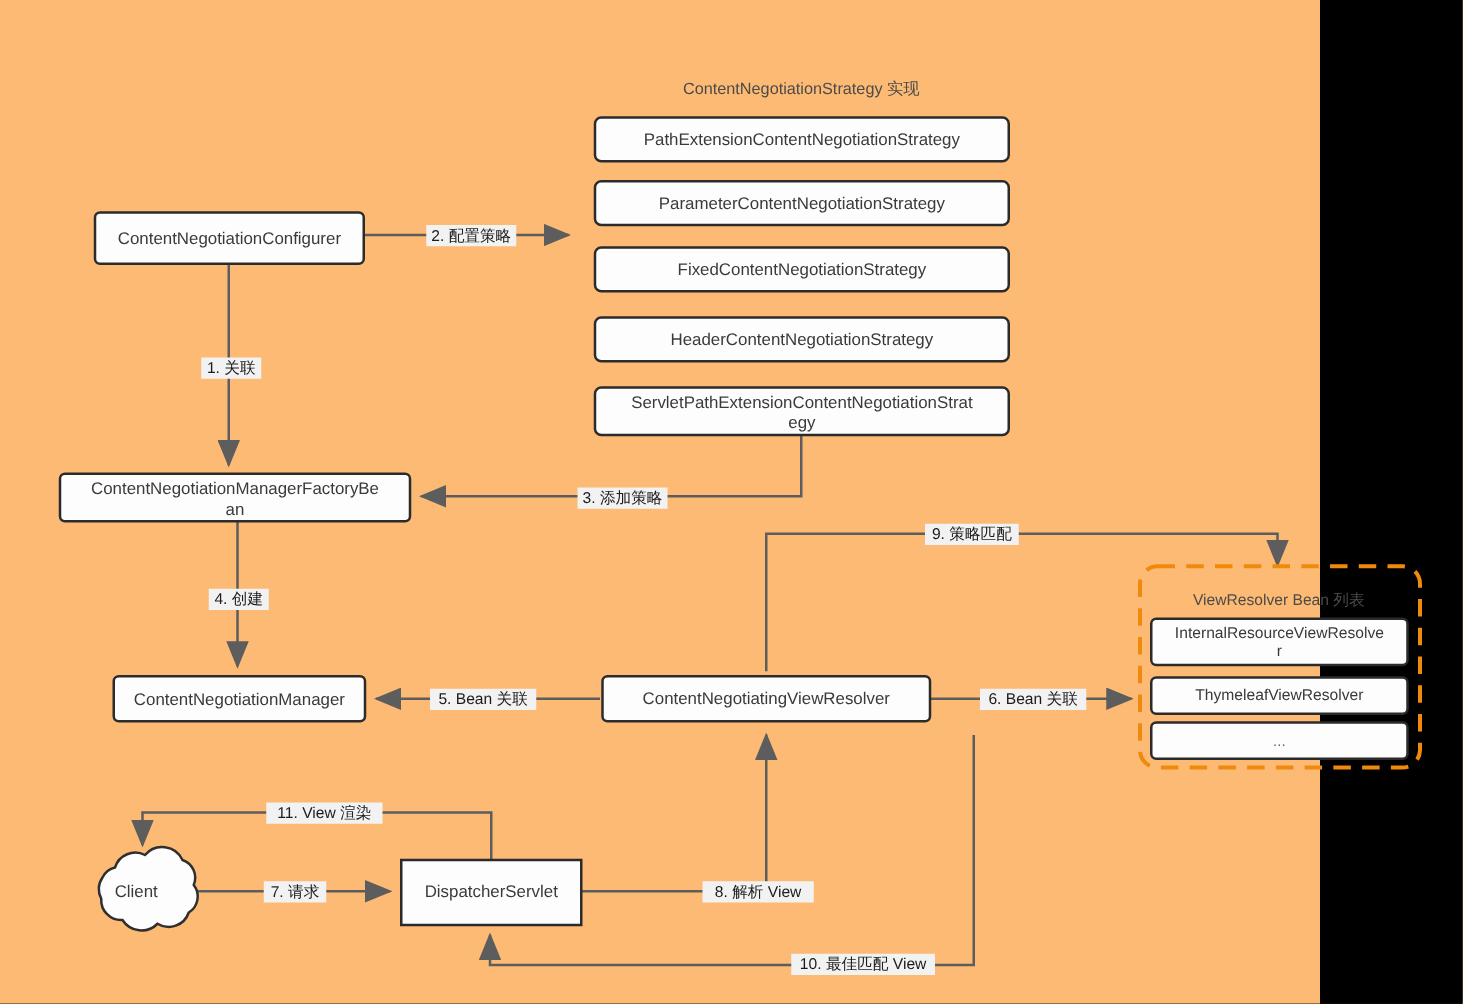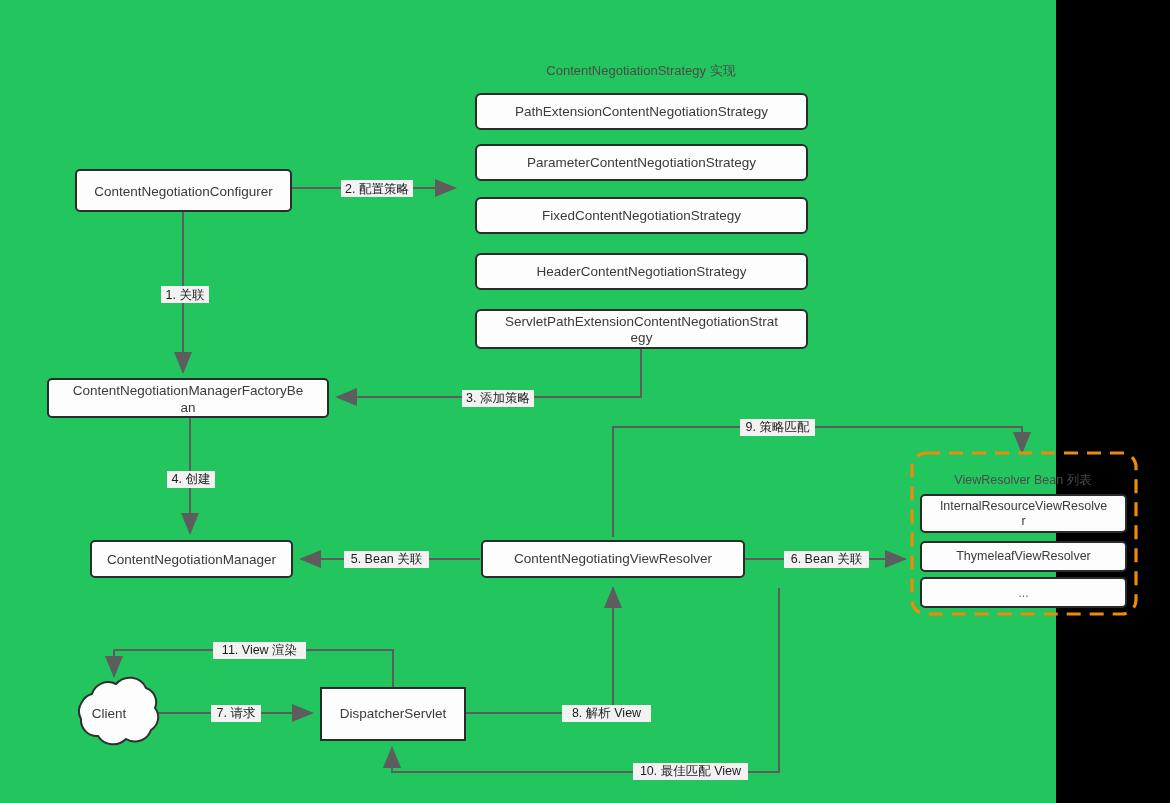--- a/index.html
+++ b/index.html
@@ -1,18 +1,18 @@
 <!DOCTYPE html>
 <html><head>
 <meta charset="utf-8">
 <style>
   html,body{margin:0;padding:0;background:#000;}
   body{width:1170px;height:803px;overflow:hidden;
        font-family:"Liberation Sans","DejaVu Sans",sans-serif;}
-  #stage{position:relative;width:1056px;height:803px;background:#22c55e;}
+  #stage{position:relative;width:1056px;height:803px;background:#fdba74;}
   svg{position:absolute;left:0;top:0;width:1170px;height:803px;}
 
   .node-box{fill:#fdfdfd;stroke:#2b2b2b;stroke-width:2;}
   .node-box-sq{fill:#fdfdfd;stroke:#2b2b2b;stroke-width:2;}
   .node-text{fill:#3a3a3a;font-size:13.5px;font-family:"Liberation Sans","DejaVu Sans",sans-serif;
              text-anchor:middle;dominant-baseline:middle;}
   .node-text-sm{fill:#3a3a3a;font-size:12.5px;font-family:"Liberation Sans","DejaVu Sans",sans-serif;
              text-anchor:middle;dominant-baseline:middle;}
   .group-title{fill:#4b4b4b;font-size:13px;text-anchor:middle;dominant-baseline:middle;
              font-family:"Liberation Sans","DejaVu Sans",sans-serif;}

